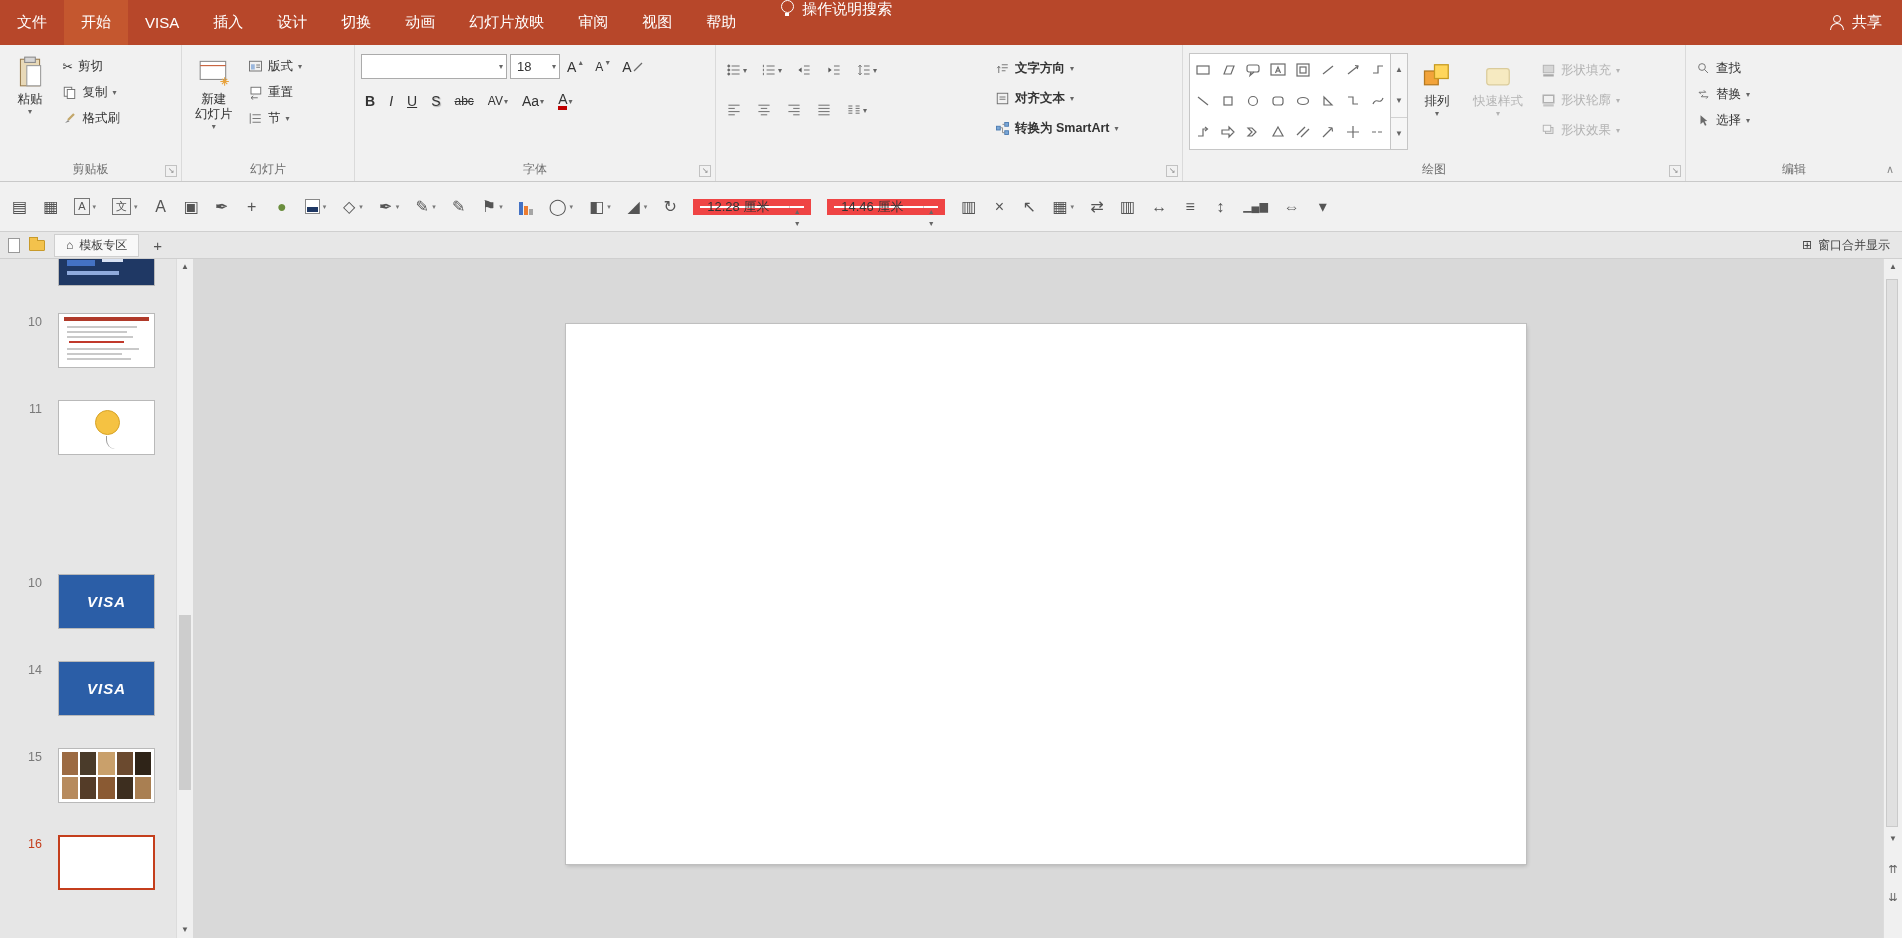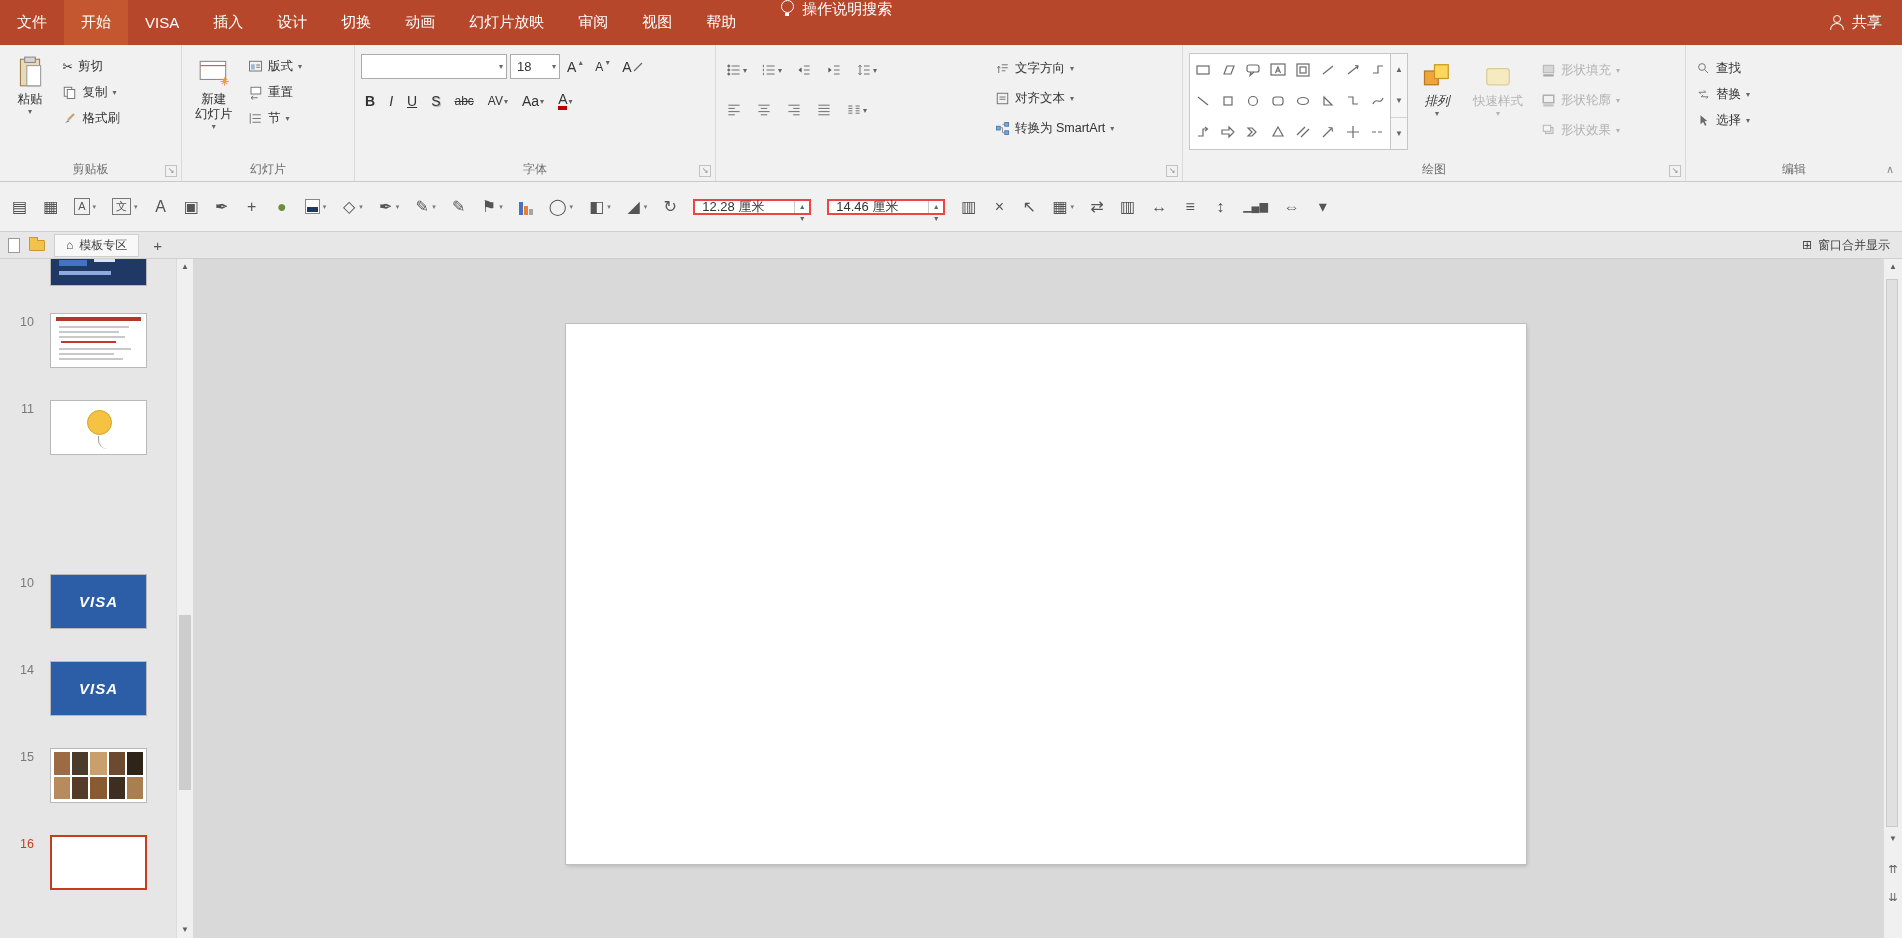--- a/index.html
+++ b/index.html
@@ -57,38 +57,38 @@
 .pbtn .g{min-width:14px;text-align:center;}
 .pbtn.boxed .g{border:1px solid #777;font-size:11px;padding:1px 3px;line-height:13px;}
 .c{font-style:normal;font-size:7px;color:#777;}
 .green{color:#6b8e3e;}
 .swatch{width:15px;height:15px;border:1px solid #888;background:#fff;position:relative;display:inline-block;}
 .swatch:after{content:"";position:absolute;left:1px;right:1px;bottom:1px;height:5px;background:#1f3864;}
 .bars{display:inline-flex;align-items:flex-end;gap:1px;height:16px;}
 .bars i{width:4px;display:block;background:#4472c4;height:13px;}
 .bars i:nth-child(2){background:#ed7d31;height:9px;}
 .bars i:nth-child(3){background:#a5a5a5;height:6px;}
-.spin{display:flex;align-items:center;background:#fff;border:2px solid #ef4444;height:16px;width:118px;}
+.spin{display:flex;align-items:center;background:#fff;border:7px solid #ef4444;height:16px;width:118px;}
 .sval{flex:1;font-size:13px;color:#333;padding-left:7px;white-space:nowrap;}
 .steps{display:flex;flex-direction:column;width:15px;border-left:1px solid #ccc;height:100%;}
 .steps span{font-size:7px;color:#666;text-align:center;flex:1;line-height:12px;}
 
 
 .tstrip{height:27px;background:#e7e7e7;border-bottom:1px solid #cfcfcf;display:flex;align-items:center;padding:0 8px;font-size:12px;color:#444;gap:9px;}
 .pageic{width:12px;height:15px;background:#fff;border:1px solid #999;display:inline-block;}
 .folder{width:16px;height:11px;background:#f3c24c;border:1px solid #c89a2a;border-radius:1px;position:relative;display:inline-block;}
 .folder:before{content:"";position:absolute;top:-4px;left:-1px;width:7px;height:3px;background:#f3c24c;border:1px solid #c89a2a;border-bottom:none;}
 .dtab{display:flex;align-items:center;gap:6px;background:#f8f8f8;border:1px solid #cfcfcf;height:23px;padding:0 11px;}
 .plus{font-size:15px;color:#555;padding:0 5px;}
 .mergelabel{margin-left:auto;display:flex;gap:6px;align-items:center;font-size:12px;color:#444;padding-right:4px;}
 
 
 .ws{position:absolute;left:0;top:259px;right:0;bottom:0;background:#d9d9d9;overflow:hidden;}
 .tpanel{position:absolute;left:0;top:0;width:176px;bottom:0;background:#e6e6e6;overflow:hidden;}
-.trow{position:absolute;left:4px;height:60px;width:176px;}
+.trow{position:absolute;left:12px;height:60px;width:176px;}
 .tnum{position:absolute;left:2px;top:2px;width:28px;text-align:right;font-size:12.5px;color:#7a7a7a;}
 .thumb{position:absolute;left:46px;top:0;width:97px;height:55px;background:#fff;border:1px solid #b9b9b9;overflow:hidden;}
 .trow.sel .thumb{border:2px solid #c43e1c;}
 .trow.sel .tnum{color:#c43e1c;}
 .s10top{position:absolute;top:3px;left:5px;right:5px;height:4px;background:#b03a2a;}
 .tl{position:absolute;left:8px;height:2px;background:#c9c9c9;}
 .s10red{position:absolute;left:10px;top:27px;width:55px;height:2px;background:#c0392b;}
 .balloon{position:absolute;left:36px;top:9px;width:25px;height:25px;border-radius:50%;background:#f5c242;border:1px solid #d7a326;}
 .string{position:absolute;left:47px;top:35px;width:10px;height:13px;border-left:1.5px solid #999;border-bottom-left-radius:9px;}
 .visathumb{position:absolute;inset:0;background:#2b5ea7;display:flex;align-items:center;justify-content:center;}
@@ -338,21 +338,21 @@
                 </svg>
               </span>
             <span class="tbtn">
                 <svg class="svgi" width="16" height="16" viewBox="0 0 20 20">
                   <path d="M3 5 h5 M3 8 h5 M3 11 h5 M3 14 h5 M12 5 h5 M12 8 h5 M12 11 h5 M12 14 h5"></path>
                 </svg>
                 <span class="caret">▾</span>
               </span>
           </div>
         </div>
-        <div class="col" style="gap:7px;padding-top:7px;">
+        <div class="col" style="gap:7px;padding-top:7px;font-weight:bold;">
           <div class="sbtn">
               <svg class="svgi" width="15" height="15" viewBox="0 0 20 20">
                 <path d="M5 16 V7 M5 7 l-2 2.5 M5 7 l2 2.5 M9 5 h8 M9 9 h8 M9 13 h5"></path>
               </svg>
               <span>文字方向</span>
               <span class="caret">▾</span>
             </div>
           <div class="sbtn">
               <svg class="svgi" width="15" height="15" viewBox="0 0 20 20">
                 <rect x="3" y="3" width="14" height="14"></rect>
@@ -508,21 +508,21 @@
                   <path d="M4 10 h4 M10 10 h4"></path>
                 </svg>
               </span>
           </div>
           <div class="shapescroll">
             <span>▲</span>
             <span>▼</span>
             <span class="more">▼</span>
           </div>
         </div>
-        <div class="bigbtn" style="height:100px;padding-top:8px;font-style:italic;">
+        <div class="bigbtn" style="height:100px;padding-top:8px;">
           <svg width="30" height="30" viewBox="0 0 24 24">
               <rect x="2" y="8" width="11" height="11" fill="#f2a33a" stroke="#b5791f"></rect>
               <rect x="10" y="3" width="11" height="11" fill="#ffd65c" stroke="#c79a1f"></rect>
             </svg>
           <span class="blbl">排列</span>
           <span class="caret">▾</span>
         </div>
         <div class="bigbtn dis" style="height:100px;padding-top:8px;">
           <svg width="30" height="30" viewBox="0 0 24 24" style="opacity:.55">
               <rect x="3" y="6" width="18" height="13" rx="2" fill="#fbe69a" stroke="#c9ad55"></rect>

